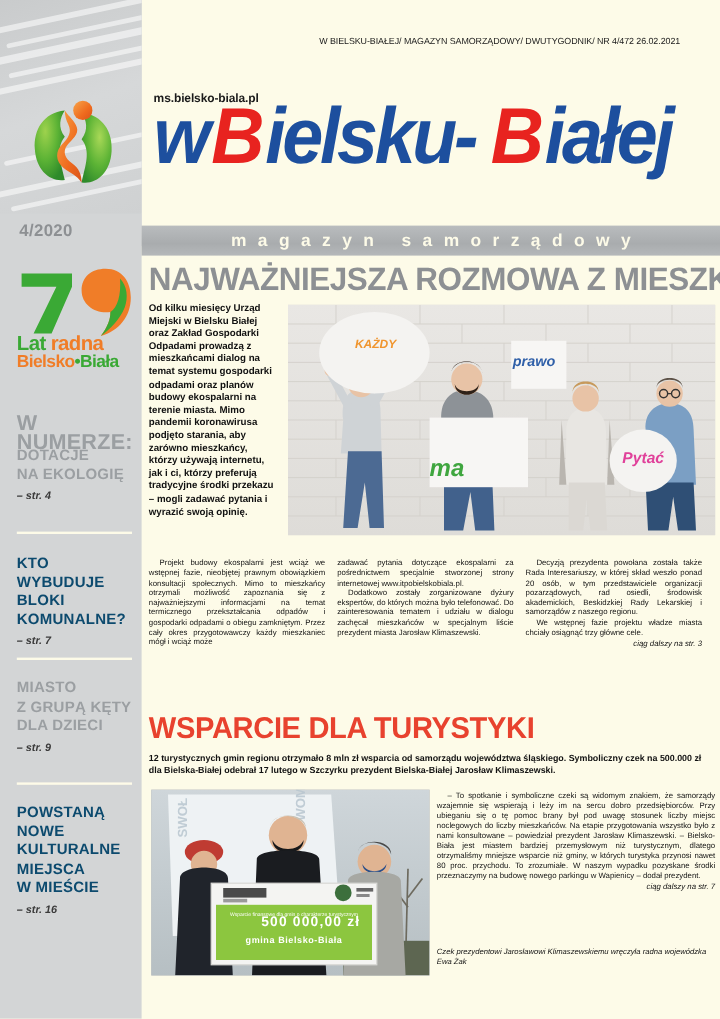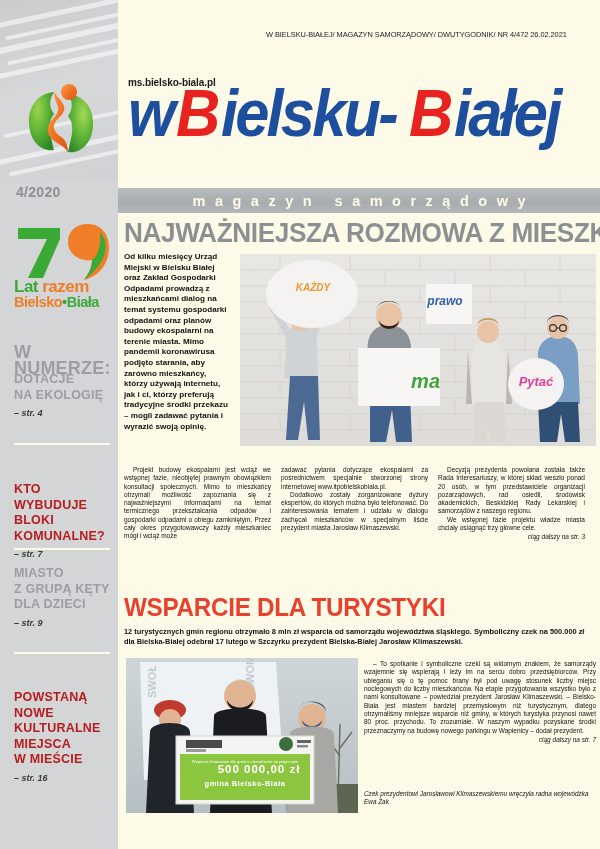--- a/index.html
+++ b/index.html
@@ -41,21 +41,21 @@
   .sb-section { position:absolute; left:14px; width:96px; }
   .sb-head {
     color:#9b9fa2; font-weight:bold; font-size:18px;
     letter-spacing:.2px; line-height:15.5px; text-transform:uppercase;
   }
   .sb-title {
     font-weight:bold; font-size:12.5px; letter-spacing:.2px;
     line-height:15.5px; text-transform:uppercase;
   }
   .sb-gray { color:#9b9fa2; }
-  .sb-red  { color:#b91c1c;margin-top:20px; }
+  .sb-red  { color:#0c4a6e; }
   .sb-page { color:#3a3a3a; font-size:9px; font-weight:bold; margin-top:5px;font-style:italic;}
   .sb-rule { position:absolute; left:14px; width:96px; height:2px; background:#fdfbe8; }
 
   
   .hdr-url {
     position:absolute; left:128px; top:29px;
     font-size:10px; font-weight:bold; color:#1a1a1a; letter-spacing:-.1px;margin-top:48px;
   }
   .hdr-meta {
     position:absolute; left:266px; top:30px;
@@ -191,21 +191,21 @@
       <span class="issue-num">4/2020</span>
     </div>
 
     <div class="logo70">
       <svg width="96" height="60" viewBox="0 0 96 60">
         <path d="M4 6 L46 6 L46 17 L29 56 L14 56 L33 17 L4 17 Z" fill="#3aa935"></path>
         <path d="M74 2 C88 2 95 13 95 26 C95 42 85 54 70 58 C76 50 78 44 78 38 C66 40 54 32 54 20 C54 9 62 2 74 2 Z" fill="#f07d28"></path>
         <path d="M86 10 C92 16 93 26 90 34 C86 44 78 52 70 58 C76 50 78 44 78 38 C84 34 87 24 86 10 Z" fill="#3aa935"></path>
       </svg>
       <div class="l70txt">
-        <div class="lat"><span style="color:#3aa935">Lat</span> <span style="color:#f07d28">razem</span></div>
+        <div class="lat"><span style="color:#3aa935">Lat</span> <span style="color:#f07d28">radna</span></div>
         <div class="bb"><span style="color:#f07d28">Bielsko</span><span style="color:#3aa935">•Biała</span></div>
       </div>
     </div>
 
     <div class="sb-section" style="top:345px;">
       <div class="sb-head">W NUMERZE:</div>
     </div>
 
     <div class="sb-section" style="top:372px;">
       <div class="sb-title sb-gray" style="white-space:pre-line">DOTACJE
@@ -357,21 +357,21 @@
         <circle cx="313" cy="74" r="3.4"></circle>
           <circle cx="323" cy="74" r="3.4"></circle>
           <line x1="316.4" y1="74" x2="319.6" y2="74"></line>
       </g>
     </svg>
 
     <div class="bubble" style="left:26px; top:6px; width:92px; height:68px;"></div>
     <div class="sgn-txt" style="left:38px; top:28px; width:70px; text-align:center; font-size:10px; color:#f0952e; font-style:italic;">KAŻDY</div>
 
     <div class="sign" style="left:118px; top:94px; width:82px; height:58px;"></div>
-    <div class="sgn-txt" style="left:118px; top:116px; width:82px; text-align:right; font-size:20px; color:#3fa63f; font-style:italic;">ma</div>
+    <div class="sgn-txt" style="left:118px; top:126px; width:82px; text-align:left; font-size:20px; color:#3fa63f; font-style:italic;">ma</div>
 
     <div class="sign" style="left:186px; top:30px; width:46px; height:40px;"></div>
     <div class="sgn-txt" style="left:186px; top:40px; width:38px; text-align:center; font-size:12px; color:#2f5fa8; font-style:italic;">prawo</div>
 
     <div class="bubble" style="left:268px; top:104px; width:56px; height:52px;"></div>
     <div class="sgn-txt" style="left:268px; top:120px; width:56px; text-align:center; font-size:13px; color:#e0419a; font-style:italic;">Pytać</div>
   </div>
 
   <div class="a1-cols">
     <div class="a1-col" style="left:0px;">

